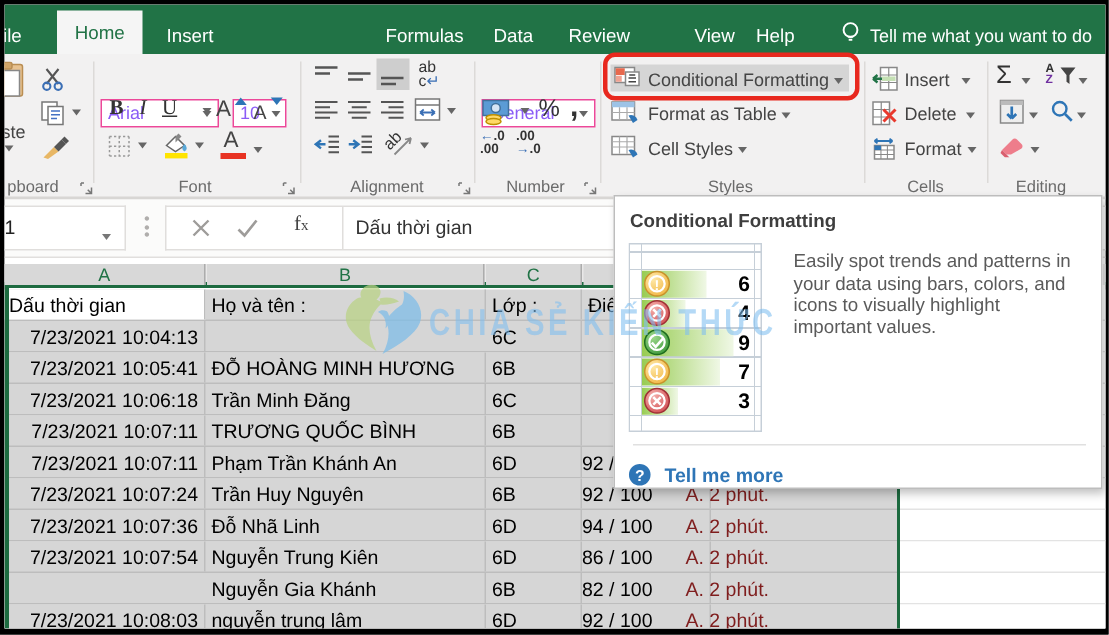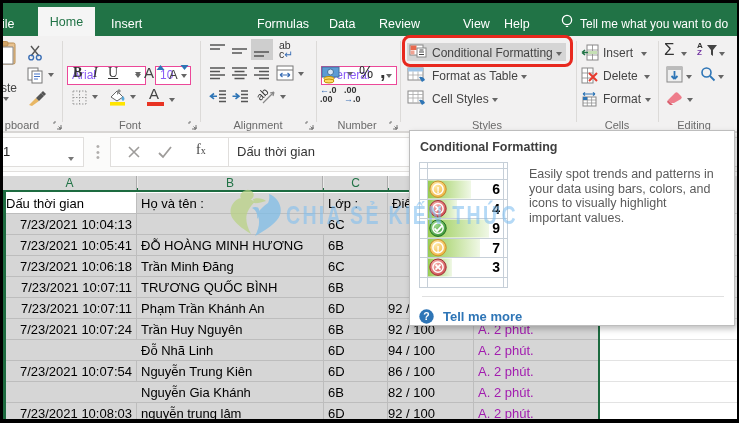--- a/index.html
+++ b/index.html
@@ -24,21 +24,21 @@
 #fbar { position:absolute; left:0; top:130px; width:734px; height:39px; background:#fbfbfa; border-bottom:1px solid #e1dfdd; }
 
 #sheet { position:absolute; left:0; top:169px; width:734px; height:247px; background:#fff; }
 #colheads { position:absolute; left:0; top:4px; width:734px; height:14px; background:#e9e8e8; border-bottom:2px solid #1d6b40; }
 .chead { position:absolute; top:0; height:14px; line-height:14px; text-align:center; font-size:12px; color:#217346; background:#d8d8d8; border-right:1px solid #acacac; }
 .grid-row { position:absolute; left:0; width:594.5px; height:21.1px; background:#d6d6d6; border-bottom:1px solid #bdbdbd; }
 .cellA { position:absolute; left:0; top:0; width:134px; height:20px; text-align:right; padding-right:4px; font-size:13px; color:#000; line-height:21px; border-right:1px solid #bdbdbd; }
 .cellB { position:absolute; left:134px; top:0; width:187px; height:20px; padding-left:4px; font-size:13px; color:#000; line-height:21px; border-right:1px solid #bdbdbd; overflow:hidden; white-space:nowrap; }
 .cellC { position:absolute; left:321px; top:0; width:64px; height:20px; padding-left:4px; font-size:13px; color:#000; line-height:21px; border-right:1px solid #bdbdbd; }
 .cellD { position:absolute; left:385px; top:0; width:86px; height:20px; text-align:left; padding-right:6px; font-size:13px; color:#000; line-height:21px; border-right:1px solid #bdbdbd; }
-.cellE { position:absolute; left:471px; top:0; width:123px; height:20px; padding-left:4px; font-size:13px; color:#a21caf; line-height:21px; }
+.cellE { position:absolute; left:450px; top:0; width:123px; height:20px; padding-left:4px; font-size:13px; color:#7f1d1d; line-height:21px; }
 .wrow { position:absolute; left:597px; width:137px; height:21.1px; background:#fff; border-bottom:1px solid #e3e3e3; }
 
 #tip { position:absolute; left:406px; top:127px; width:326px; height:196px; background:#fff; border:1px solid #bdbdbd; box-shadow:2px 3px 6px rgba(0,0,0,0.25); }
 
 #wmtext { position:absolute; left:283px; top:198px; font-size:25px; font-weight:bold; letter-spacing:3px; color:rgba(125,190,240,0.58); white-space:nowrap; transform:scaleX(0.78); transform-origin:0 0; }
 </style>
 </head>
 <body>
 <div id="frame">
 
@@ -338,20 +338,21 @@
       <div class="wrow" style="top:125.85px;"></div>
       <div class="grid-row" style="top:146.90px;">
         <div class="cellA" style="">7/23/2021 10:07:24</div>
         <div class="cellB">Trần Huy Nguyên</div>
         <div class="cellC">6B</div>
         <div class="cellD">92 / 100</div>
         <div class="cellE">A. 2 phút.</div>
       </div>
       <div class="wrow" style="top:146.90px;"></div>
       <div class="grid-row" style="top:167.95px;">
+        <div class="cellA" style="">7/23/2021 10:07:36</div>
         <div class="cellB">Đỗ Nhã Linh</div>
         <div class="cellC">6D</div>
         <div class="cellD">94 / 100</div>
         <div class="cellE">A. 2 phút.</div>
       </div>
       <div class="wrow" style="top:167.95px;"></div>
       <div class="grid-row" style="top:189.00px;">
         <div class="cellA" style="">7/23/2021 10:07:54</div>
         <div class="cellB">Nguyễn Trung Kiên</div>
         <div class="cellC">6D</div>

